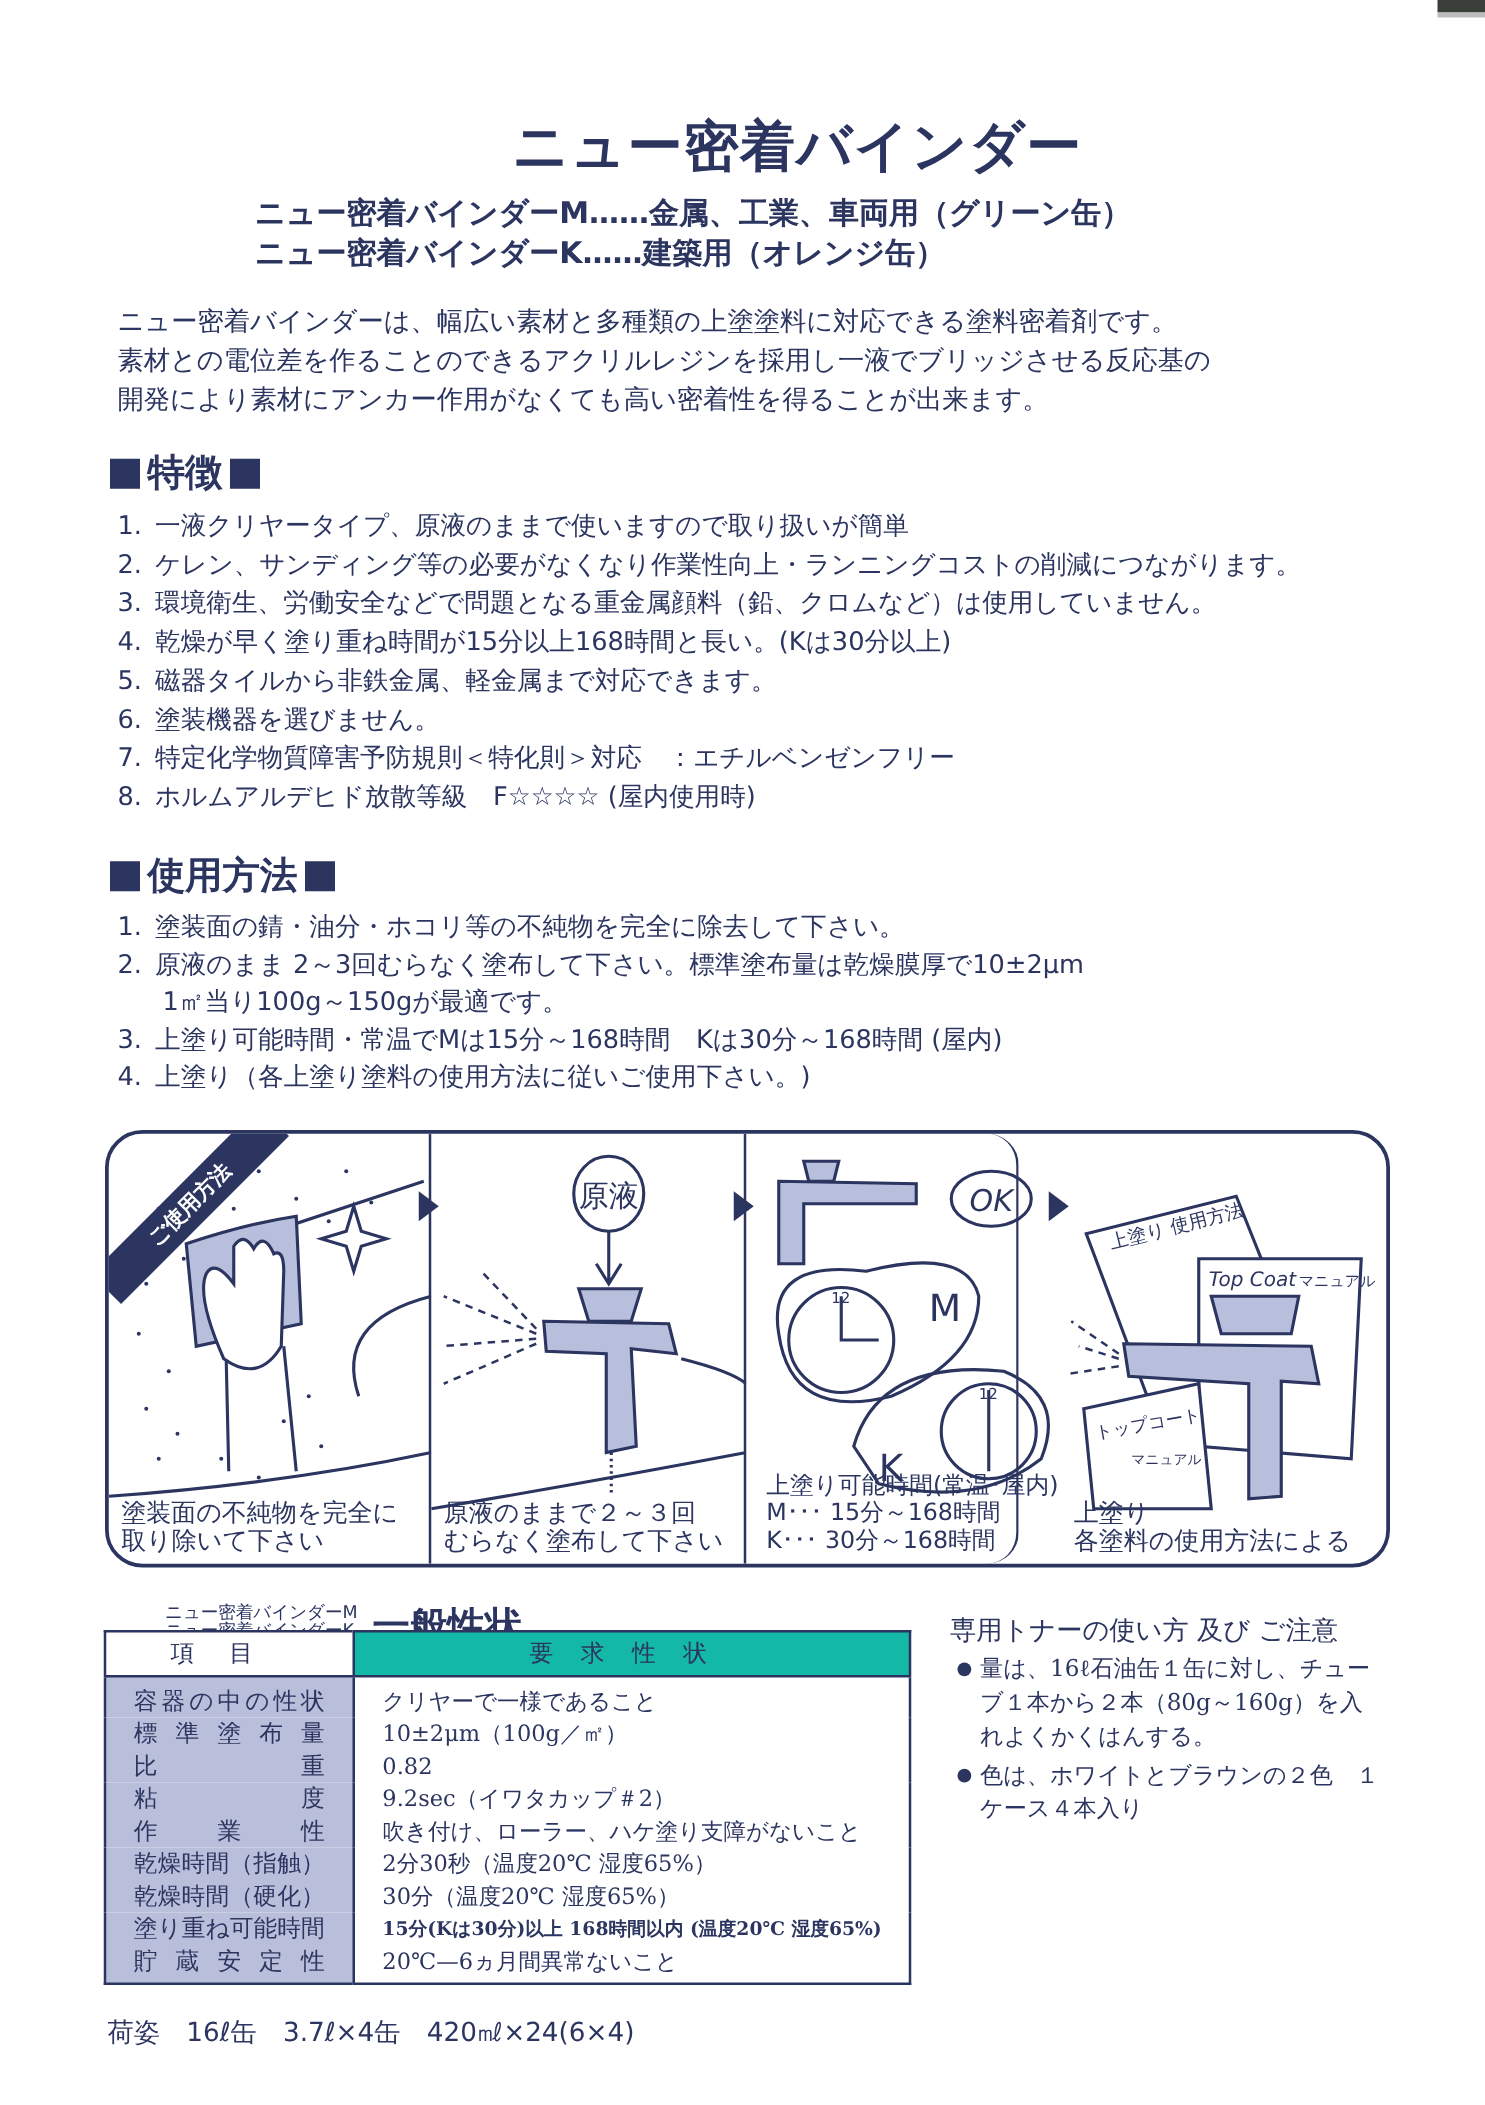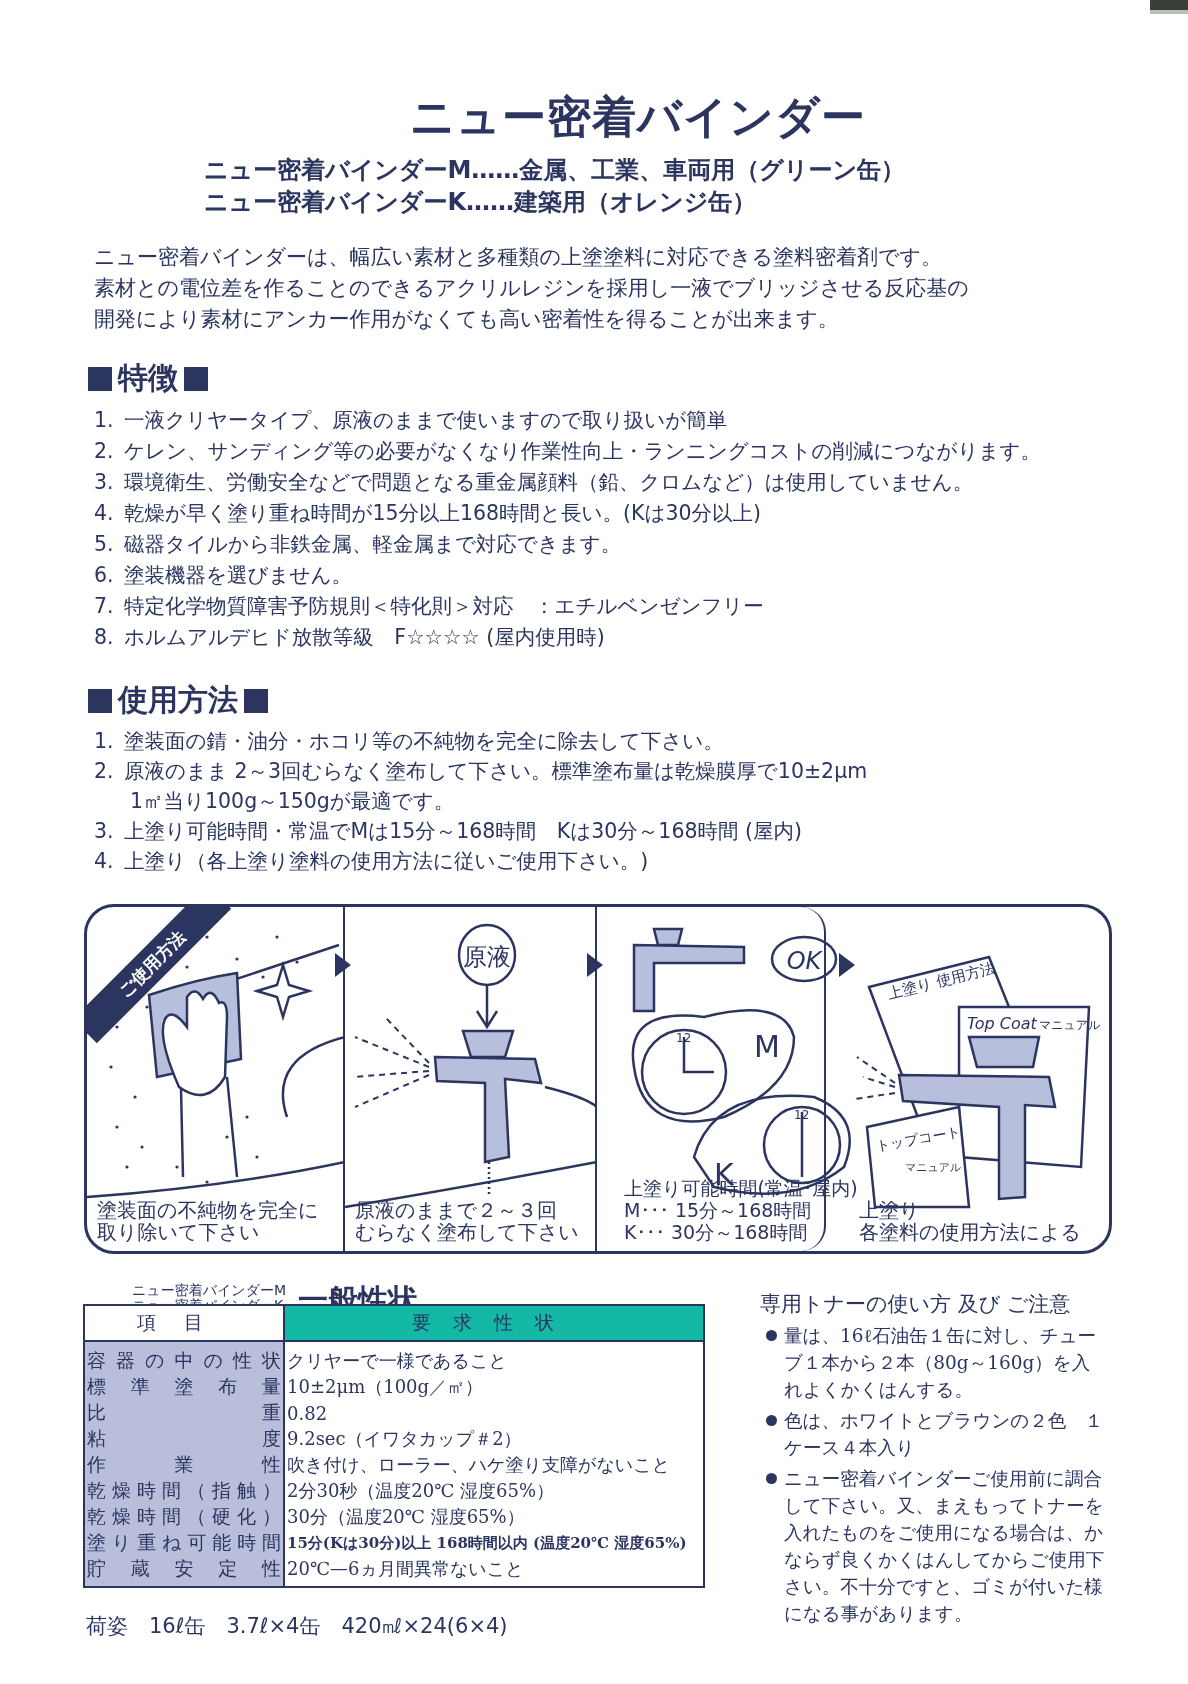--- a/index.html
+++ b/index.html
@@ -29,21 +29,21 @@
   .ln { fill: none; stroke: #2b3560; stroke-width: 2.5; }
   .dash { fill: none; stroke: #2b3560; stroke-width: 2; stroke-dasharray: 6 5; }
 
   
   .spec-prod { position: absolute; left: 84px; top: 1283px; font-size: 14px; line-height: 15px; color: #2b3560; margin-left: 48px; }
   .spec-title { position: absolute; left: 298px; top: 1280px; font-size: 30px; font-weight: bold; color: #2b3560; }
   table.spec { position: absolute; left: 83px; top: 1304px; width: 622px; border-collapse: collapse; border: 2px solid #2b3560; font-family: "DejaVu Serif", "Liberation Serif", serif; color: #2b3560; }
   table.spec th { font-weight: normal; font-size: 19px; height: 32px; border-bottom: 2px solid #2b3560; }
   table.spec th.c1 { background: #fff; width: 196px; letter-spacing: 28px; }
   table.spec th.c2 { background: #14b8a6; border-left: 2px solid #2b3560; letter-spacing: 22px; }
-  table.spec td { font-size: 18px; height: 26px; padding: 0 2px; white-space: nowrap; }
+  table.spec td { font-size: 18px; height: 26px; padding: 0 22px; white-space: nowrap; }
   table.spec td.k { background: #b9bfdb; text-align: justify; text-align-last: justify; font-size: 19px; }
   table.spec td.v { border-left: 2px solid #2b3560; }
   table.spec tr.first td { padding-top: 6px; }
   table.spec tr.last td { padding-bottom: 4px; }
   table.spec td.small { font-size: 15px; font-weight: bold; }
   .packing { position: absolute; left: 86px; top: 1612px; font-size: 21px; color: #2b3560; white-space: nowrap; word-spacing: 14px; }
 
   
   .toner-title { position: absolute; left: 760px; top: 1290px; font-size: 21px; color: #2b3560; white-space: nowrap; }
   .toner { position: absolute; left: 766px; top: 1322px; width: 340px; font-family: "DejaVu Serif", "Liberation Serif", serif; font-size: 18.5px; line-height: 27px; color: #2b3560; }
@@ -149,21 +149,21 @@
       <path class="ln" d="M0 300 Q120 280 252 255"></path>
       <path class="ln" d="M200 180 Q240 190 252 200"></path>
     </svg>
     <div class="cap">
       <div>原液のままで２～３回</div>
       <div>むらなく塗布して下さい</div>
     </div>
   </div>
   <div class="arrow" style="left:500px;"></div>
 
-  <div class="panel" style="left:527px; width:212px;border-radius:25px;">
+  <div class="panel" style="left:516px; width:212px;border-radius:25px;">
     <svg width="252" height="344">
       <path class="shade" d="M40 22 L68 22 L64 38 L44 38 Z"></path>
       <path class="shade" d="M20 38 L130 40 L130 56 L40 56 L40 104 L20 104 Z"></path>
       <ellipse class="ln" cx="190" cy="52" rx="32" ry="22"></ellipse>
       <text x="190" y="62" text-anchor="middle" font-size="24" font-style="italic" fill="#2b3560">OK</text>
       <path class="ln" d="M20 160 Q10 100 90 110 Q170 90 180 130 Q180 180 110 210 Q30 230 20 160 Z"></path>
       <circle class="ln" cx="70" cy="165" r="42"></circle>
       <path class="ln" d="M70 130 L70 165 L100 165"></path>
       <text x="62" y="135" font-size="12" fill="#2b3560">12</text>
       <text x="140" y="150" font-size="30" fill="#2b3560">M</text>
@@ -252,14 +252,13 @@
         <td class="v">20℃—6ヵ月間異常ないこと</td>
       </tr>
   </tbody>
 </table>
 <div class="packing">荷姿　16ℓ缶　3.7ℓ×4缶　420㎖×24(6×4)</div>
 
 <div class="toner-title">専用トナーの使い方 及び ご注意</div>
 <div class="toner">
   <div class="item"><span class="dot"></span><span>量は、16ℓ石油缶１缶に対し、チューブ１本から２本（80g～160g）を入れよくかくはんする。</span></div>
   <div class="item"><span class="dot"></span><span>色は、ホワイトとブラウンの２色　１ケース４本入り</span></div>
-  <div class="item"><span class="dot"></span><span>ニュー密着バインダーご使用前に調合して下さい。又、まえもってトナーを入れたものをご使用になる場合は、かならず良くかくはんしてからご使用下さい。不十分ですと、ゴミが付いた様になる事があります。</span></div>
 </div>
 
 </body></html>

